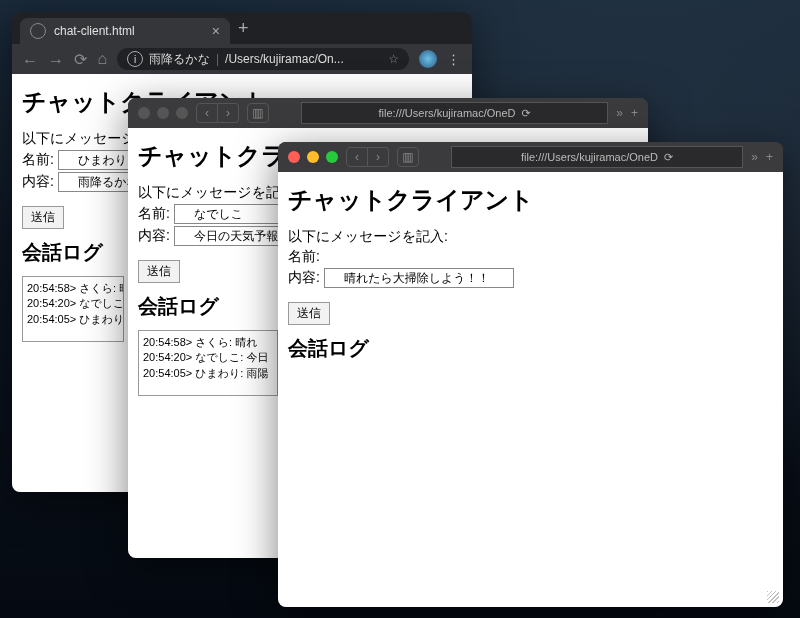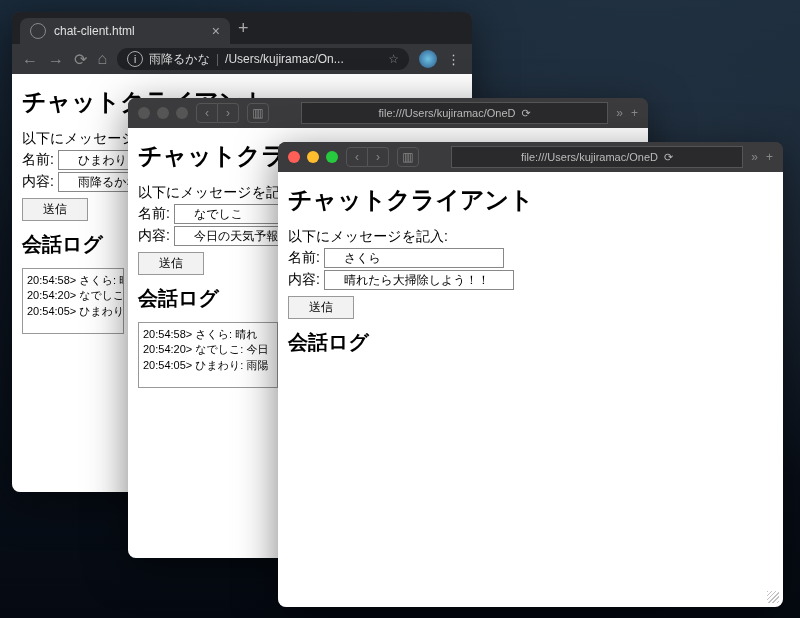--- a/index.html
+++ b/index.html
@@ -91,21 +91,21 @@
 
   h1{font-size:24px;font-weight:bold;margin:6px 0 12px 0;font-family:serif;}
   h2{font-size:20px;font-weight:bold;margin:10px 0;font-family:serif;}
   .prompt{font-size:14px;margin:2px 0;}
   .field{display:flex;align-items:center;gap:4px;margin:2px 0;font-size:14px;}
   .field input{
     border:1px solid #888;font-size:12px;padding:1px 19px;height:16px;
     font-family:inherit;
   }
   .send{
-    border:1px solid #999;background:#f2f2f2;font-size:12px;padding:2px 20px;margin-top:4px;
+    border:1px solid #999;background:#f2f2f2;font-size:12px;padding:2px 8px;margin-top:12px;
   }
   .logbox{
     border:1px solid #999;background:#fff;font-size:11px;padding:4px;
     white-space:pre;line-height:1.4;overflow:hidden;
   }
   .resize-grip{
     position:absolute;right:4px;bottom:4px;width:12px;height:12px;
     background:repeating-linear-gradient(135deg,#999 0 1px,transparent 1px 3px);
     opacity:.6;
   }
@@ -217,21 +217,20 @@
     <div class="tb-right">
       <span>»</span>
       <span>+</span>
     </div>
   </div>
   <div class="content" style="height:435px;position:relative;">
     <h1>チャットクライアント</h1>
     <div class="prompt">以下にメッセージを記入:</div>
     <div class="field">
       <span>名前:</span>
-      <input style="width: 140px;" value="さくら">
     </div>
     <div class="field">
       <span>内容:</span>
       <input style="width: 150px;" value="晴れたら大掃除しよう！！">
     </div>
     <button class="send">送信</button>
     <h2>会話ログ</h2>
     <div class="resize-grip"></div>
   </div>
 </div>

